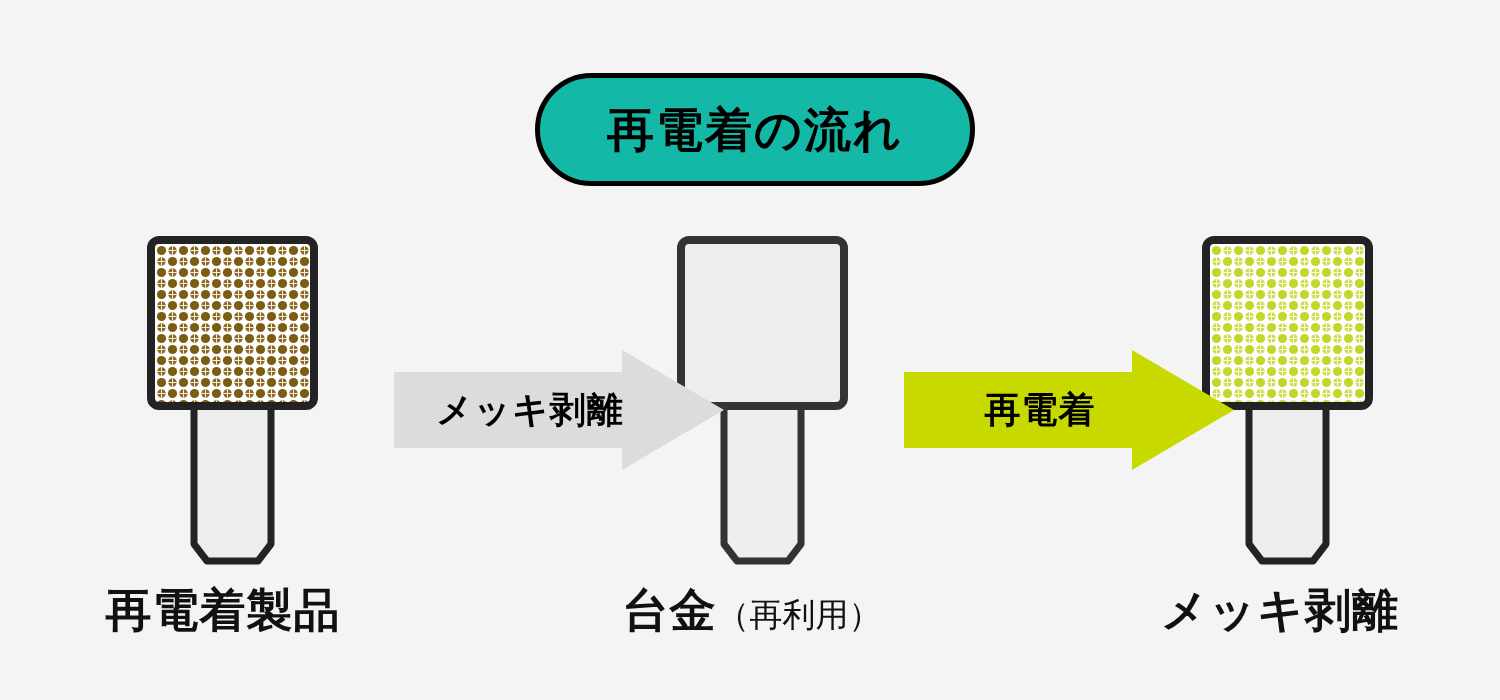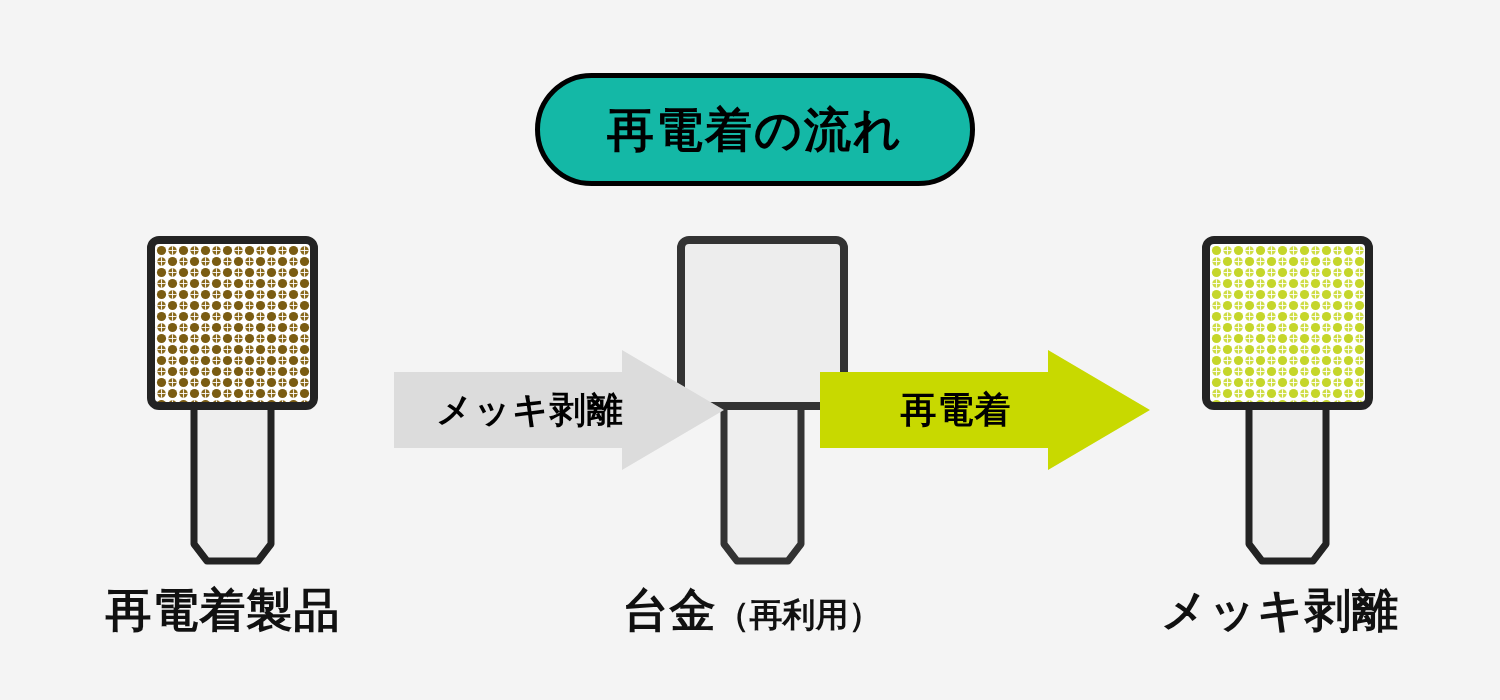--- a/index.html
+++ b/index.html
@@ -89,31 +89,31 @@
     text-align: center;
     font-size: 46px;
     font-weight: bold;
     color: #111111;
     letter-spacing: 1px;
     line-height: 1.1;
     white-space: nowrap;
   }
   .caption .sub {
     font-size: 33px;
-    font-weight: bold;
+    font-weight: normal;
     letter-spacing: 0;
   }
 
   
   .tool-1 { left: 145px; }
   .tool-2 { left: 675px; }
   .tool-3 { left: 1200px; }
 
   .arrow-1 { left: 346px; margin-left: 48px; }
-  .arrow-2 { left: 820px; }
+  .arrow-2 { left: 904px; }
 
   .caption-1 { left: -7px; }
   .caption-2 { left: 522px; }
   .caption-3 { left: 1050px; }
 </style>
 </head>
 <body>
 
 <div id="canvas">
 

